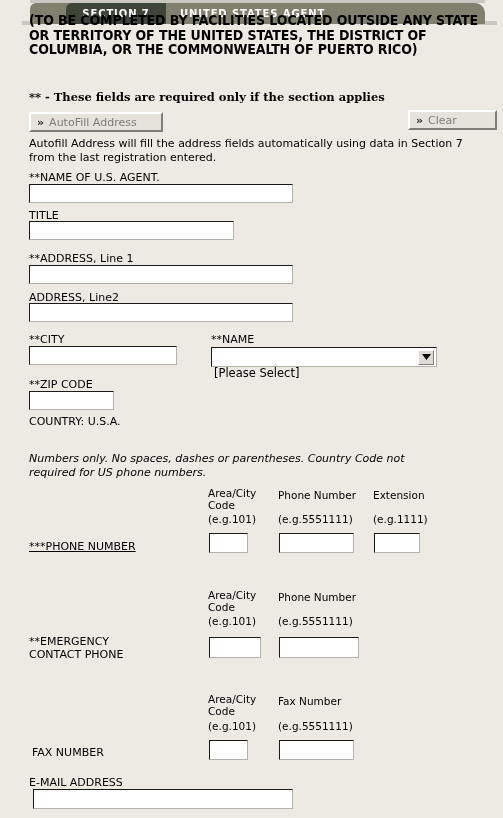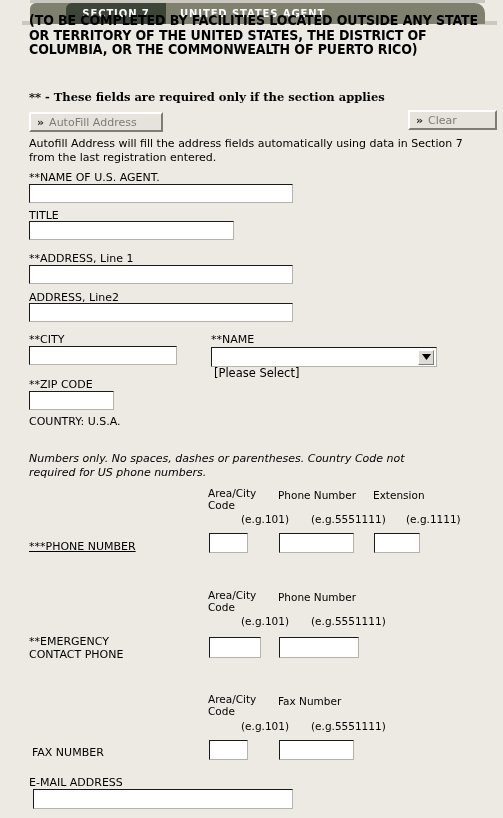--- a/index.html
+++ b/index.html
@@ -205,21 +205,20 @@
     position: absolute;
     font-size: 10.5px;
     line-height: 12px;
     color: #000;
     white-space: pre-line;
   }
   .eg {
     position: absolute;
     font-size: 10.5px;
     color: #000;
-    margin-left: 33px;
   }
 </style>
 </head>
 <body>
 
 <div class="tabstrip">
   <div class="tab-topline"></div>
   <div class="tab-shadow-l"></div>
   <div class="tab-shadow-r"></div>
   <div class="tab">

